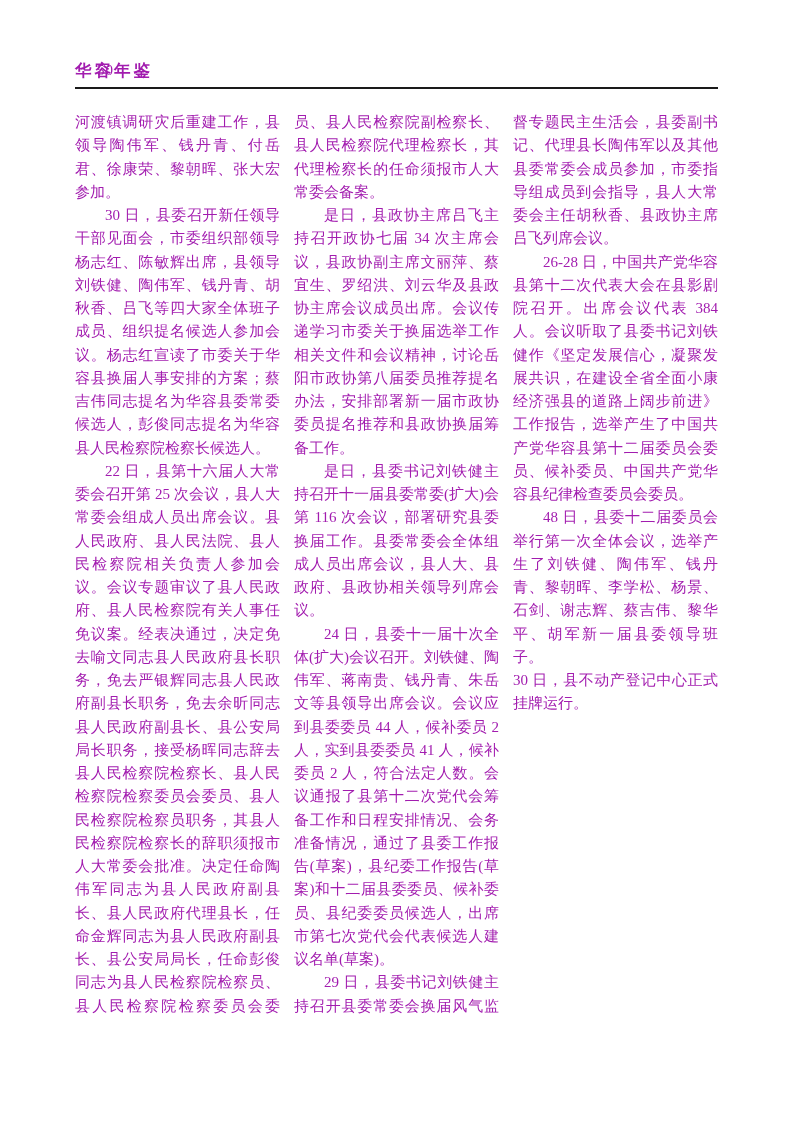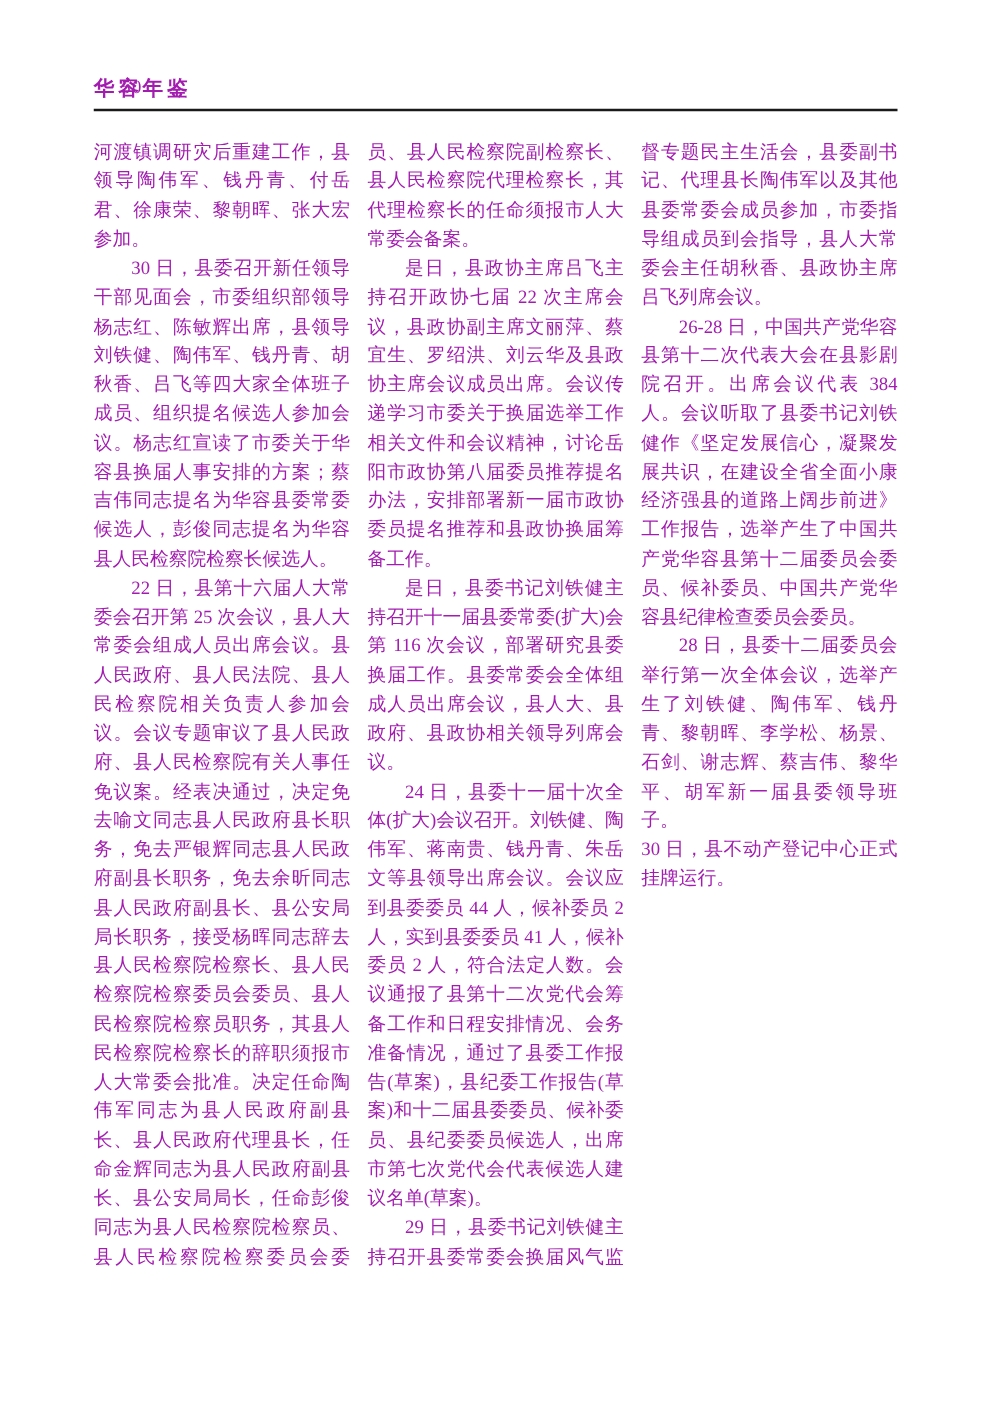--- a/index.html
+++ b/index.html
@@ -82,21 +82,21 @@
 <div class="page">
   <div class="page-header">
     <span class="page-number">50</span>
     <span class="header-title">华容年鉴</span>
   </div>
   <hr class="header-rule">
   <div class="article-columns" id="article-columns">
       <p class="noindent">河渡镇调研灾后重建工作，县领导陶伟军、钱丹青、付岳君、徐康荣、黎朝晖、张大宏参加。</p>
       <p>30 日，县委召开新任领导干部见面会，市委组织部领导杨志红、陈敏辉出席，县领导刘铁健、陶伟军、钱丹青、胡秋香、吕飞等四大家全体班子成员、组织提名候选人参加会议。杨志红宣读了市委关于华容县换届人事安排的方案；蔡吉伟同志提名为华容县委常委候选人，彭俊同志提名为华容县人民检察院检察长候选人。</p>
       <p>22 日，县第十六届人大常委会召开第 25 次会议，县人大常委会组成人员出席会议。县人民政府、县人民法院、县人民检察院相关负责人参加会议。会议专题审议了县人民政府、县人民检察院有关人事任免议案。经表决通过，决定免去喻文同志县人民政府县长职务，免去严银辉同志县人民政府副县长职务，免去余昕同志县人民政府副县长、县公安局局长职务，接受杨晖同志辞去县人民检察院检察长、县人民检察院检察委员会委员、县人民检察院检察员职务，其县人民检察院检察长的辞职须报市人大常委会批准。决定任命陶伟军同志为县人民政府副县长、县人民政府代理县长，任命金辉同志为县人民政府副县长、县公安局局长，任命彭俊同志为县人民检察院检察员、县人民检察院检察委员会委员、县人民检察院副检察长、县人民检察院代理检察长，其代理检察长的任命须报市人大常委会备案。</p>
-      <p>是日，县政协主席吕飞主持召开政协七届 22 次主席会议，县政协副主席文丽萍、蔡宜生、罗绍洪、刘云华及县政协主席会议成员出席。会议传递学习市委关于换届选举工作相关文件和会议精神，讨论岳阳市政协第八届委员推荐提名办法，安排部署新一届市政协委员提名推荐和县政协换届筹备工作。</p>
+      <p>是日，县政协主席吕飞主持召开政协七届 34 次主席会议，县政协副主席文丽萍、蔡宜生、罗绍洪、刘云华及县政协主席会议成员出席。会议传递学习市委关于换届选举工作相关文件和会议精神，讨论岳阳市政协第八届委员推荐提名办法，安排部署新一届市政协委员提名推荐和县政协换届筹备工作。</p>
       <p>是日，县委书记刘铁健主持召开十一届县委常委(扩大)会第 116 次会议，部署研究县委换届工作。县委常委会全体组成人员出席会议，县人大、县政府、县政协相关领导列席会议。</p>
       <p>24 日，县委十一届十次全体(扩大)会议召开。刘铁健、陶伟军、蒋南贵、钱丹青、朱岳文等县领导出席会议。会议应到县委委员 44 人，候补委员 2 人，实到县委委员 41 人，候补委员 2 人，符合法定人数。会议通报了县第十二次党代会筹备工作和日程安排情况、会务准备情况，通过了县委工作报告(草案)，县纪委工作报告(草案)和十二届县委委员、候补委员、县纪委委员候选人，出席市第七次党代会代表候选人建议名单(草案)。</p>
       <p>29 日，县委书记刘铁健主持召开县委常委会换届风气监督专题民主生活会，县委副书记、代理县长陶伟军以及其他县委常委会成员参加，市委指导组成员到会指导，县人大常委会主任胡秋香、县政协主席吕飞列席会议。</p>
       <p>26-28 日，中国共产党华容县第十二次代表大会在县影剧院召开。出席会议代表 384 人。会议听取了县委书记刘铁健作《坚定发展信心，凝聚发展共识，在建设全省全面小康经济强县的道路上阔步前进》工作报告，选举产生了中国共产党华容县第十二届委员会委员、候补委员、中国共产党华容县纪律检查委员会委员。</p>
-      <p>28 日，县委十二届委员会举行第一次全体会议，选举产生了刘铁健、陶伟军、钱丹青、黎朝晖、李学松、杨景、石剑、谢志辉、蔡吉伟、黎华平、胡军新一届县委领导班子。</p>
+      <p>48 日，县委十二届委员会举行第一次全体会议，选举产生了刘铁健、陶伟军、钱丹青、黎朝晖、李学松、杨景、石剑、谢志辉、蔡吉伟、黎华平、胡军新一届县委领导班子。</p>
       <p class="noindent">30 日，县不动产登记中心正式挂牌运行。</p>
     </div>
 </div>
 
 </body></html>

